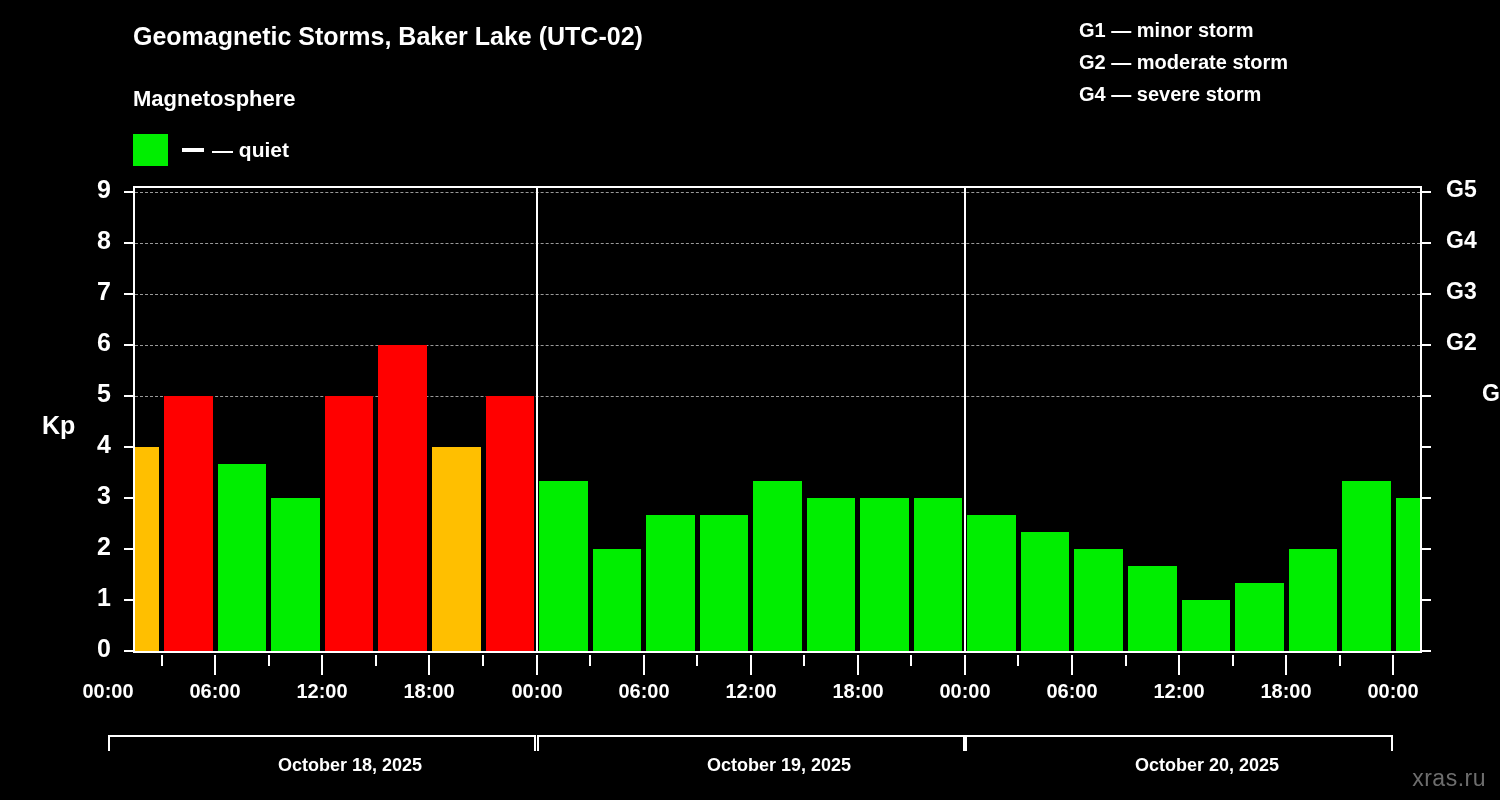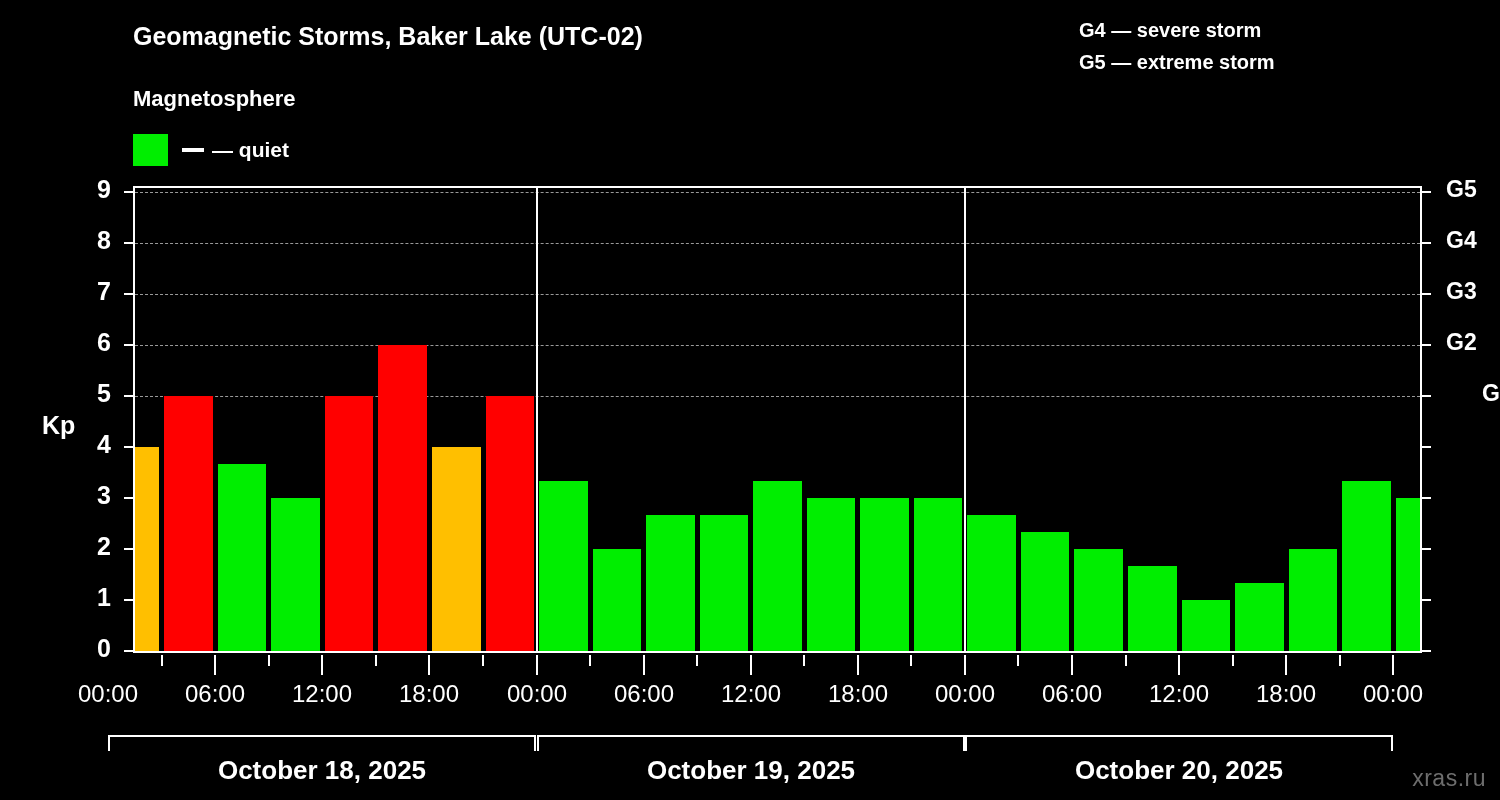--- a/index.html
+++ b/index.html
@@ -64,32 +64,33 @@
     position:absolute;font-size:23px;font-weight:bold;white-space:nowrap;
   }
   #kp-label{
     position:absolute;left:42px;top:411px;font-size:25px;font-weight:bold;
   }
 
   .xtick{position:absolute;width:2px;background:#fff;}
   .xtick.major{height:20px;}
   .xtick.minor{height:11px;}
   .xlab{
-    position:absolute;font-size:24px;font-weight:normal;white-space:nowrap;
+    position:absolute;font-size:20px;font-weight:bold;white-space:nowrap;
     transform:translateX(-50%);
   }
 
   
   .bracket{position:absolute;height:16px;}
   .bracket .hbar{position:absolute;left:0;right:0;top:0;height:2px;background:#fff;}
   .bracket .lcap{position:absolute;left:0;top:0;width:2px;height:16px;background:#fff;}
   .bracket .rcap{position:absolute;right:0;top:0;width:2px;height:16px;background:#fff;}
   .daylab{
-    position:absolute;font-size:26px;font-weight:bold;white-space:nowrap;
+    position:absolute;font-size:18px;font-weight:bold;white-space:nowrap;
     transform:translateX(-50%);
+    margin-left:28px;
   }
 
   #watermark{
     position:absolute;right:14px;bottom:8px;color:#6d6d6d;
     font-size:23px;font-weight:normal;letter-spacing:.5px;
   }
 </style>
 </head>
 <body>
 
@@ -101,22 +102,23 @@
 
   <div class="abs" id="legend-row">
     <div class="lg-item">
       <span class="lg-swatch" style="background: rgb(0, 238, 0);"></span>
       <span class="lg-dash"></span>
       <span class="lg-text">— quiet</span>
     </div>
   </div>
 
   <div class="abs" id="g-legend">
+    <div class="g-line">G1 — minor storm</div>
+    <div class="g-line">G2 — moderate storm</div>
     <div class="g-line">G4 — severe storm</div>
-    <div class="g-line">G5 — extreme storm</div>
   </div>
 
   <div id="kp-label">Kp</div>
 
   <div class="abs" id="plot-frame">
     <div id="plot-inner">
       <div id="gridlines">
           <div class="gridline" style="top: 208px;"></div>
           <div class="gridline" style="top: 157px;"></div>
           <div class="gridline" style="top: 106px;"></div>

